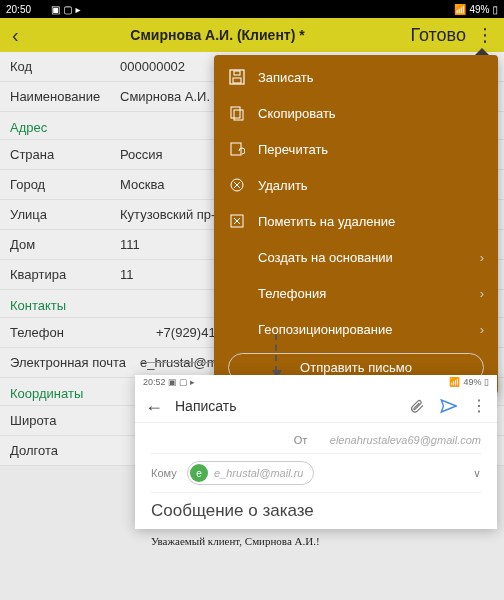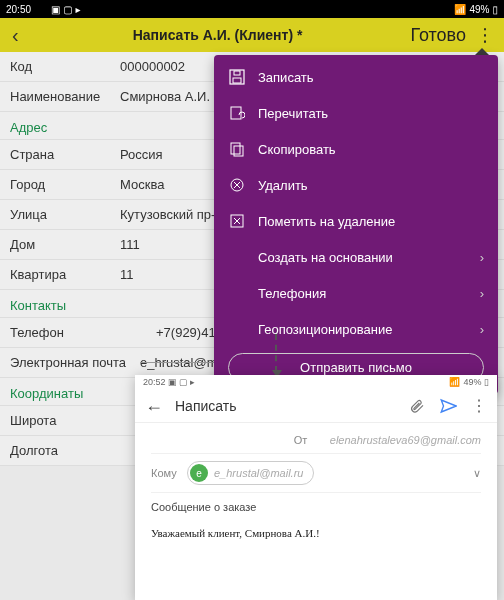--- a/index.html
+++ b/index.html
@@ -15,42 +15,42 @@
   .hdr-done { font-size: 18px; color: #222; padding-right: 6px; }
   .hdr-more { font-size: 18px; color: #222; padding: 0 4px; }
 
   .form { background: #eee; font-size: 13px; }
   .row { display: flex; align-items: center; border-bottom: 1px solid #ddd; padding: 6px 10px; min-height: 30px; }
   .row .label { width: 110px; color: #333; }
   .row .value { color: #333; }
   .section { color: #1a8a4a; font-size: 13px; padding: 8px 10px 4px; border-bottom: 1px solid #ddd; }
 
   .popup-anchor { position: absolute; top: 48px; right: 14px; width: 0; height: 0; border-left: 8px solid transparent; border-right: 8px solid transparent; border-bottom: 8px solid #3a3a3a; }
-  .popup { position: absolute; top: 55px; right: 6px; width: 284px; background: #701a75; border-radius: 4px; color: #fff; font-size: 13px; padding: 4px 0; box-shadow: 0 4px 12px rgba(0,0,0,0.3); }
+  .popup { position: absolute; top: 55px; right: 6px; width: 284px; background: #a16207; border-radius: 4px; color: #fff; font-size: 13px; padding: 4px 0; box-shadow: 0 4px 12px rgba(0,0,0,0.3); }
   .popup-item { display: flex; align-items: center; padding: 9px 14px; gap: 12px; }
   .popup-item .ico { width: 18px; height: 18px; display: flex; align-items: center; justify-content: center; }
   .popup-item .lbl { flex: 1; }
   .popup-item .chev { color: #ccc; }
   .popup-btn { margin: 6px 14px 8px; border: 1px solid #ccc; border-radius: 16px; text-align: center; padding: 6px 0; font-size: 13px; }
 
   .arrow-down { position: absolute; top: 334px; left: 275px; width: 1px; height: 38px; border-left: 2px dashed #555; }
   .arrow-down::after { content: ''; position: absolute; bottom: -6px; left: -5px; width: 0; height: 0; border-left: 5px solid transparent; border-right: 5px solid transparent; border-top: 8px solid #555; }
 
-  .compose-window { position: absolute; top: 375px; left: 135px; width: 362px; height: 226px; background: #fff; box-shadow: 0 2px 12px rgba(0,0,0,0.25); }
+  .compose-window { position: absolute; top: 375px; left: 135px; width: 362px; height: 154px; background: #fff; box-shadow: 0 2px 12px rgba(0,0,0,0.25); }
   .cw-status { height: 14px; background: #fff; font-size: 9px; color: #666; display: flex; align-items: center; justify-content: space-between; padding: 0 8px; }
   .cw-header { display: flex; align-items: center; height: 34px; padding: 0 10px; border-bottom: 1px solid #eee; }
   .cw-back { font-size: 18px; color: #444; padding-right: 12px; }
   .cw-title { flex: 1; font-size: 14px; color: #333; }
   .cw-actions { display: flex; gap: 14px; align-items: center; color: #666; }
   .cw-body { padding: 4px 16px; font-size: 11px; color: #555; }
   .cw-row { display: flex; align-items: center; padding: 7px 0; border-bottom: 1px solid #f0f0f0; justify-content: flex-end; }
   .cw-row .flabel { width: 36px; color: #888; }
   .cw-chip { display: inline-flex; align-items: center; gap: 6px; border: 1px solid #ccc; border-radius: 14px; padding: 2px 10px 2px 2px; }
   .cw-chip .avatar { width: 18px; height: 18px; border-radius: 50%; background: #4caf50; color: #fff; font-size: 10px; display: flex; align-items: center; justify-content: center; }
-  .cw-subject { padding: 8px 0 4px; font-size: 11px; color: #444; }
+  .cw-subject { padding: 8px 0 4px; font-size: 17px; color: #444; }
   .cw-content { padding: 10px 0; font-size: 11px; color: #222; font-family: Liberation Serif, serif; }
   .blur { color: #aaa; font-style: italic; filter: blur(0.5px); }
   .strike { text-decoration: line-through; text-decoration-color: #999; color: #999; }
 
   svg { display: block; }
 </style>
 </head>
 <body>
 
 <div class="status-bar">
@@ -60,21 +60,21 @@
   </div>
   <div class="status-right">
     <span>📶</span>
     <span>49%</span>
     <span>▯</span>
   </div>
 </div>
 
 <div class="app-header">
   <span class="hdr-back">‹</span>
-  <span class="hdr-title">Написать А.И. (Клиент) *</span>
+  <span class="hdr-title">Смирнова А.И. (Клиент) *</span>
   <span class="hdr-done">Готово</span>
   <span class="hdr-more">⋮</span>
 </div>
 
 <div class="form">
   <div class="row">
     <span class="label">Код</span>
     <span class="value">000000002</span>
   </div>
   <div class="row">
@@ -128,34 +128,34 @@
           <rect x="1" y="1" width="14" height="14" fill="none" stroke="#fff" stroke-width="1.2"></rect>
           <rect x="4" y="9" width="8" height="5" fill="none" stroke="#fff"></rect>
           <rect x="5" y="2" width="6" height="4" fill="none" stroke="#fff"></rect>
         </svg>
     </span>
     <span class="lbl">Записать</span>
   </div>
   <div class="popup-item">
     <span class="ico">
       <svg width="16" height="16" viewBox="0 0 16 16">
+          <rect x="2" y="2" width="9" height="11" fill="none" stroke="#fff"></rect>
+          <rect x="5" y="5" width="9" height="10" fill="none" stroke="#fff"></rect>
+        </svg>
+    </span>
+    <span class="lbl">Скопировать</span>
+  </div>
+  <div class="popup-item">
+    <span class="ico">
+      <svg width="16" height="16" viewBox="0 0 16 16">
           <rect x="2" y="2" width="10" height="12" fill="none" stroke="#fff"></rect>
           <path d="M10 10 a3 3 0 1 1 3 3" fill="none" stroke="#fff"></path>
         </svg>
     </span>
     <span class="lbl">Перечитать</span>
-  </div>
-  <div class="popup-item">
-    <span class="ico">
-      <svg width="16" height="16" viewBox="0 0 16 16">
-          <rect x="2" y="2" width="9" height="11" fill="none" stroke="#fff"></rect>
-          <rect x="5" y="5" width="9" height="10" fill="none" stroke="#fff"></rect>
-        </svg>
-    </span>
-    <span class="lbl">Скопировать</span>
   </div>
   <div class="popup-item">
     <span class="ico">
       <svg width="16" height="16" viewBox="0 0 16 16">
           <circle cx="8" cy="8" r="6" fill="none" stroke="#fff"></circle>
           <path d="M5 5 L11 11 M11 5 L5 11" stroke="#fff"></path>
         </svg>
     </span>
     <span class="lbl">Удалить</span>
   </div>

